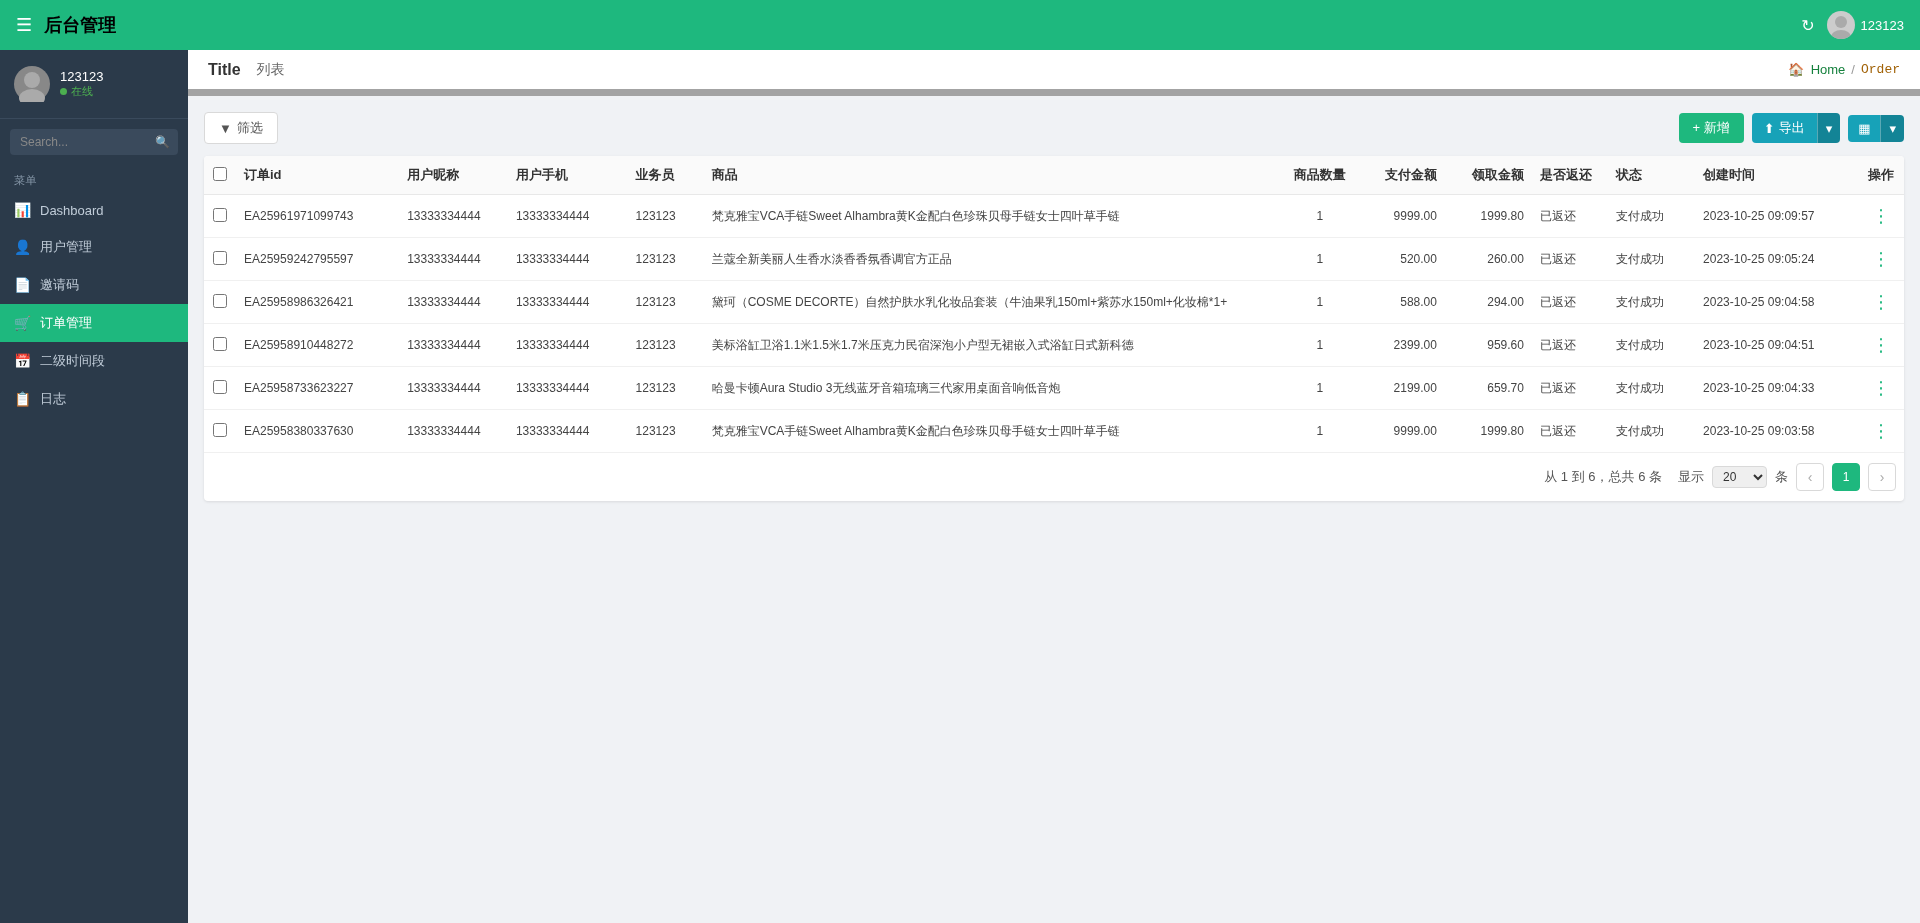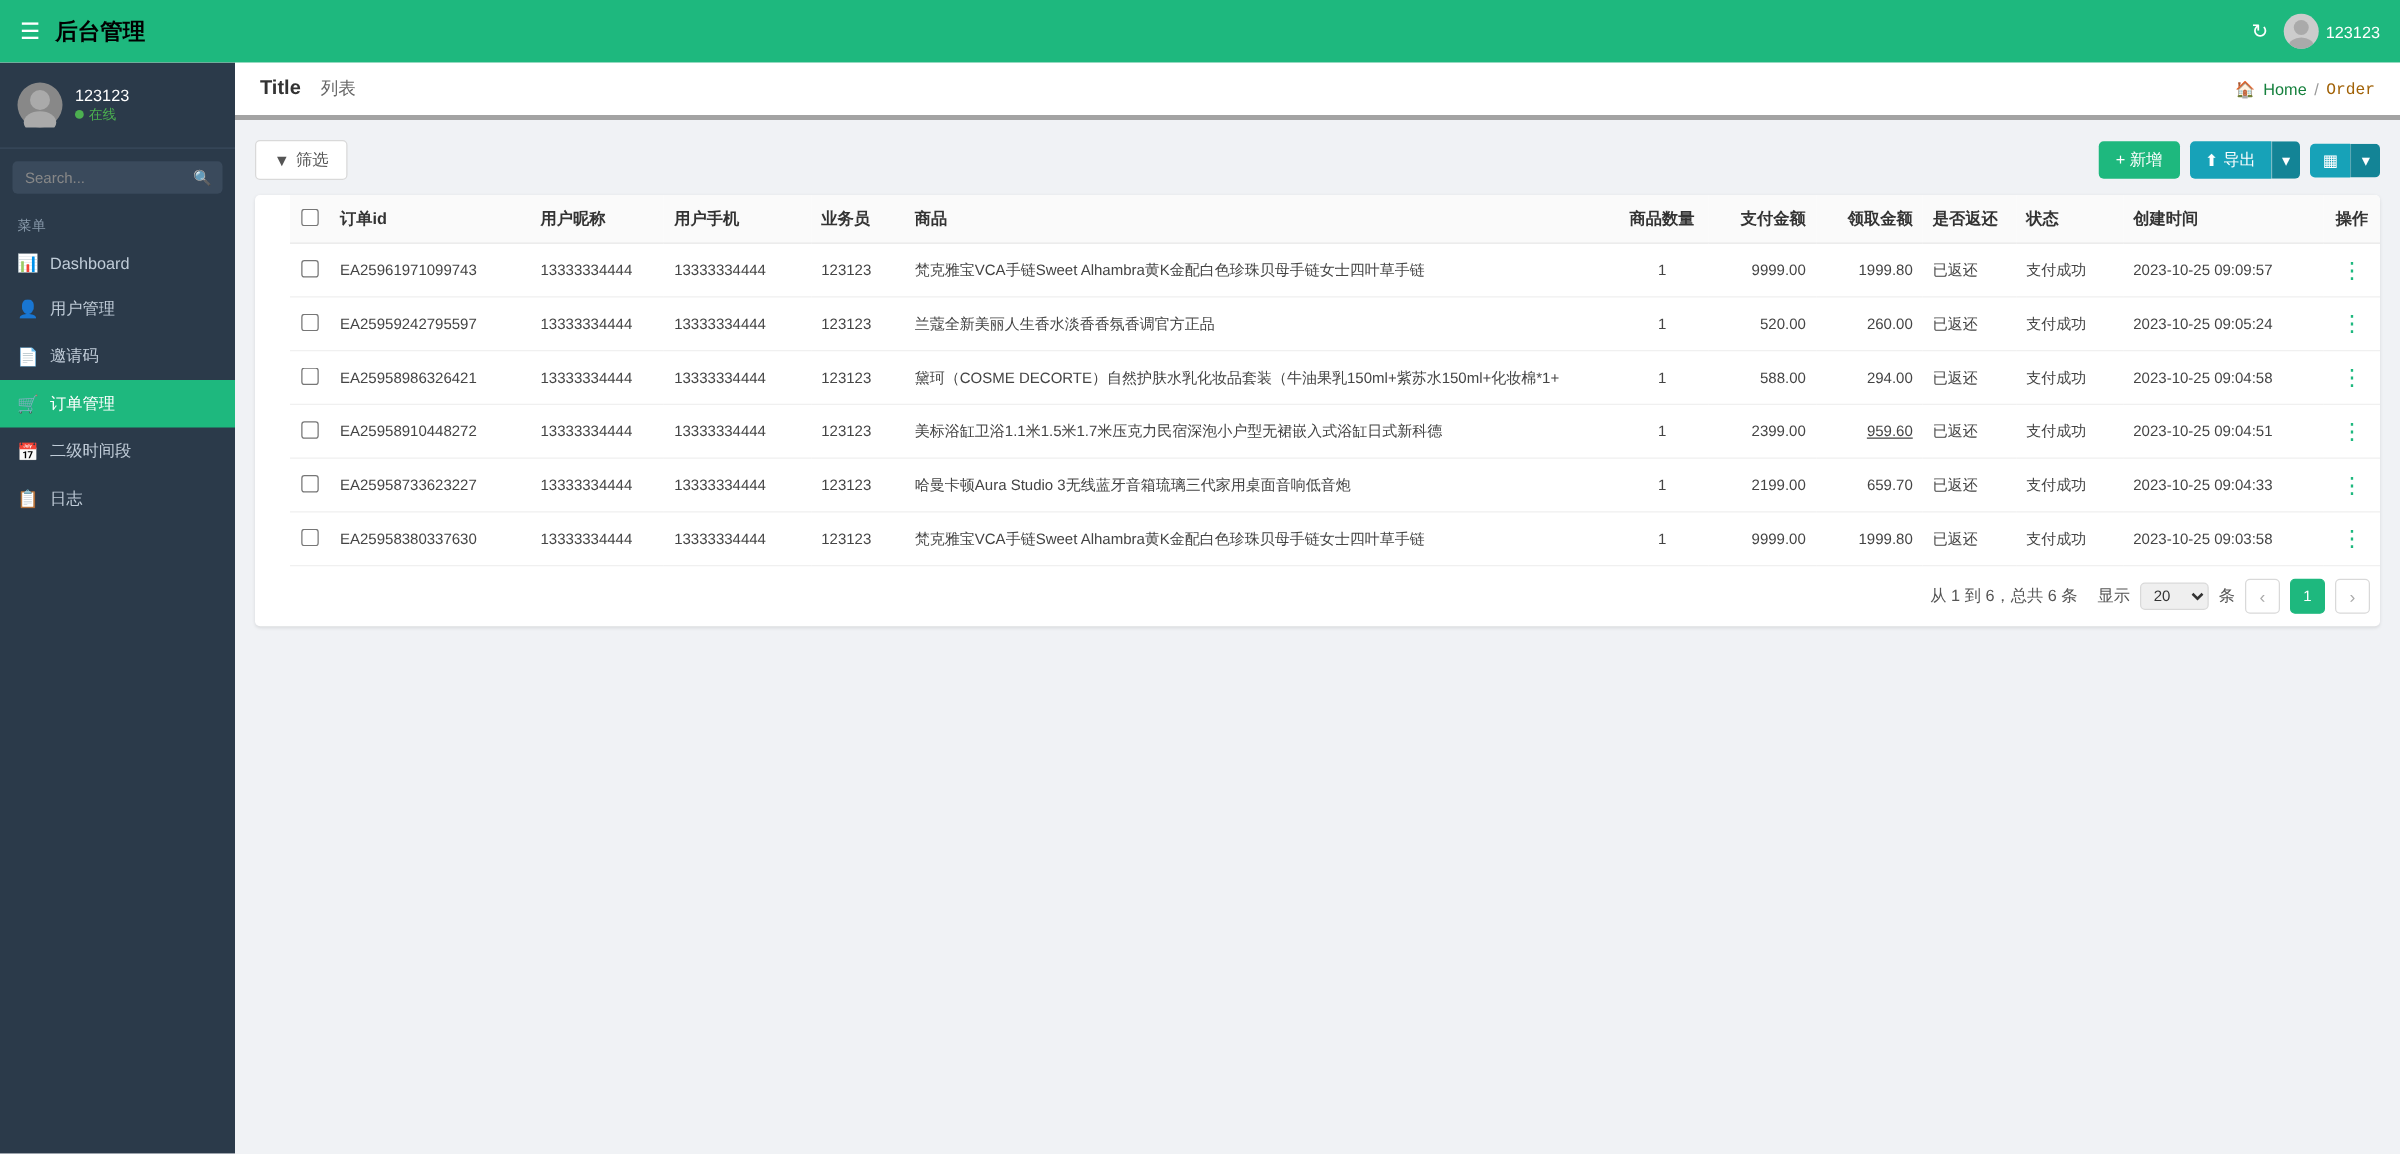--- a/index.html
+++ b/index.html
@@ -4,21 +4,21 @@
   <style>
     * { box-sizing: border-box; margin: 0; padding: 0; }
     body { font-family: -apple-system, BlinkMacSystemFont, "Segoe UI", sans-serif; font-size: 13px; background: #f0f2f5; display: flex; flex-direction: column; height: 100vh; overflow: hidden; }
 
     
     .app-wrapper { display: flex; flex-direction: column; height: 100vh; }
     .top-nav { background: #1eb87e; display: flex; align-items: center; justify-content: space-between; padding: 0 16px; height: 50px; flex-shrink: 0; }
     .main-layout { display: flex; flex: 1; overflow: hidden; }
     .sidebar { width: 188px; background: #2b3a4a; display: flex; flex-direction: column; flex-shrink: 0; overflow-y: auto; }
     .content-area { flex: 1; display: flex; flex-direction: column; overflow: hidden; }
-    .page-header { background: #fff; padding: 10px 20px; border-bottom: 4px solid #a3a3a3; display: flex; align-items: center; justify-content: space-between; height: 46px; }
+    .page-header { background: #fff; padding: 10px 20px; border-bottom: 7px solid #a3a3a3; display: flex; align-items: center; justify-content: space-between; height: 46px; }
     .page-body { flex: 1; padding: 16px; overflow-y: auto; }
     .footer { background: #fff; border-top: 1px solid #e8e8e8; padding: 8px 20px; font-size: 12px; color: #666; text-align: left; }
 
     
     .top-nav-left { display: flex; align-items: center; gap: 12px; }
     .top-nav-brand { color: #000000; font-size: 18px; font-weight: bold; text-align: center; }
     .hamburger { color: #fff; cursor: pointer; font-size: 18px; }
     .top-nav-right { display: flex; align-items: center; gap: 12px; }
     .refresh-icon { color: #fff; cursor: pointer; font-size: 16px; }
     .user-info { display: flex; align-items: center; gap: 6px; color: #fff; cursor: pointer; }
@@ -57,21 +57,21 @@
     .btn-filter { background: #fff; border: 1px solid #d9d9d9; color: #555; }
     .btn-primary { background: #1eb87e; color: #fff; }
     .btn-export-group { display: flex; }
     .btn-export-main { border-radius: 4px 0 0 4px; background: #17a2b8; color: #fff; border: none; padding: 6px 12px; cursor: pointer; font-size: 13px; display: flex; align-items: center; gap: 4px; }
     .btn-export-caret { border-radius: 0 4px 4px 0; background: #138496; color: #fff; border: none; padding: 6px 8px; cursor: pointer; font-size: 13px; border-left: 1px solid rgba(255,255,255,0.3); }
     .btn-cols-group { display: flex; }
     .btn-cols-main { border-radius: 4px 0 0 4px; background: #17a2b8; color: #fff; border: none; padding: 6px 10px; cursor: pointer; font-size: 13px; display: flex; align-items: center; }
     .btn-cols-caret { border-radius: 0 4px 4px 0; background: #138496; color: #fff; border: none; padding: 6px 8px; cursor: pointer; font-size: 13px; border-left: 1px solid rgba(255,255,255,0.3); }
 
     
-    .table-card { background: #fff; border-radius: 4px; box-shadow: 0 1px 3px rgba(0,0,0,0.1); overflow: hidden; padding-left: 28px; }
+    .table-card { background: #fff; border-radius: 4px; box-shadow: 0 1px 3px rgba(0,0,0,0.1); overflow: hidden; }
     table { width: 100%; border-collapse: collapse; }
     thead th { background: #fafafa; border-bottom: 1px solid #e8e8e8; padding: 10px 8px; text-align: left; font-weight: 600; font-size: 13px; color: #333; white-space: nowrap; }
     tbody tr { border-bottom: 1px solid #f0f0f0; }
     tbody td { padding: 10px 8px; font-size: 12px; color: #444; }
     .col-checkbox { width: 32px; text-align: center; }
     .col-orderid { min-width: 150px; }
     .col-username { min-width: 100px; }
     .col-phone { min-width: 110px; }
     .col-agent { min-width: 70px; }
     .col-goods { min-width: 300px; }
@@ -301,21 +301,21 @@
       <td class="col-checkbox">
         <input type="checkbox" style="">
       </td>
       <td class="col-orderid">EA25958910448272</td>
       <td class="col-username">13333334444</td>
       <td class="col-phone">13333334444</td>
       <td class="col-agent">123123</td>
       <td class="col-goods">美标浴缸卫浴1.1米1.5米1.7米压克力民宿深泡小户型无裙嵌入式浴缸日式新科德</td>
       <td class="col-count" style="text-align:center;">1</td>
       <td class="col-amount" style="text-align:right;">2399.00</td>
-      <td class="col-cashback" style="text-align:right;text-decoration:underline;">959.60</td>
+      <td class="col-cashback" style="text-align:right;">959.60</td>
       <td class="col-refund">已返还</td>
       <td class="col-status">支付成功</td>
       <td class="col-createtime">2023-10-25 09:04:51</td>
       <td class="col-action">
         <span class="action-dots">⋮</span>
       </td>
     </tr>
                 <tr>
       <td class="col-checkbox">
         <input type="checkbox" style="">

